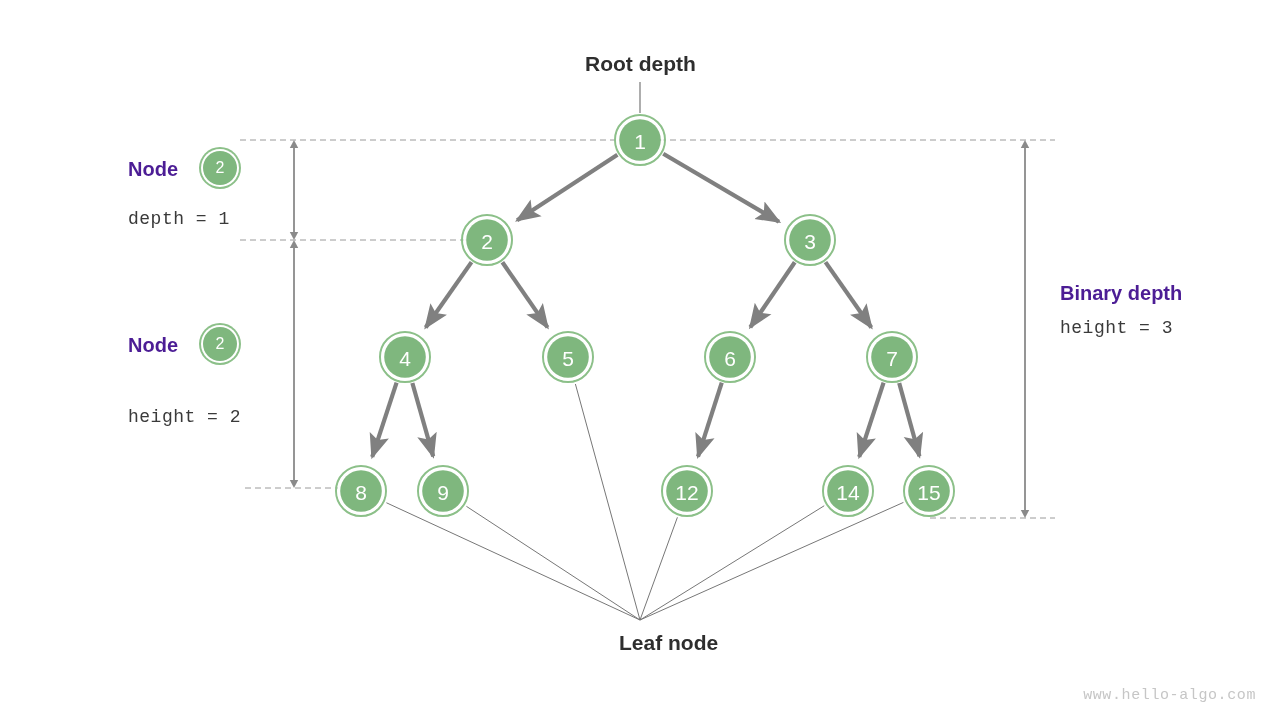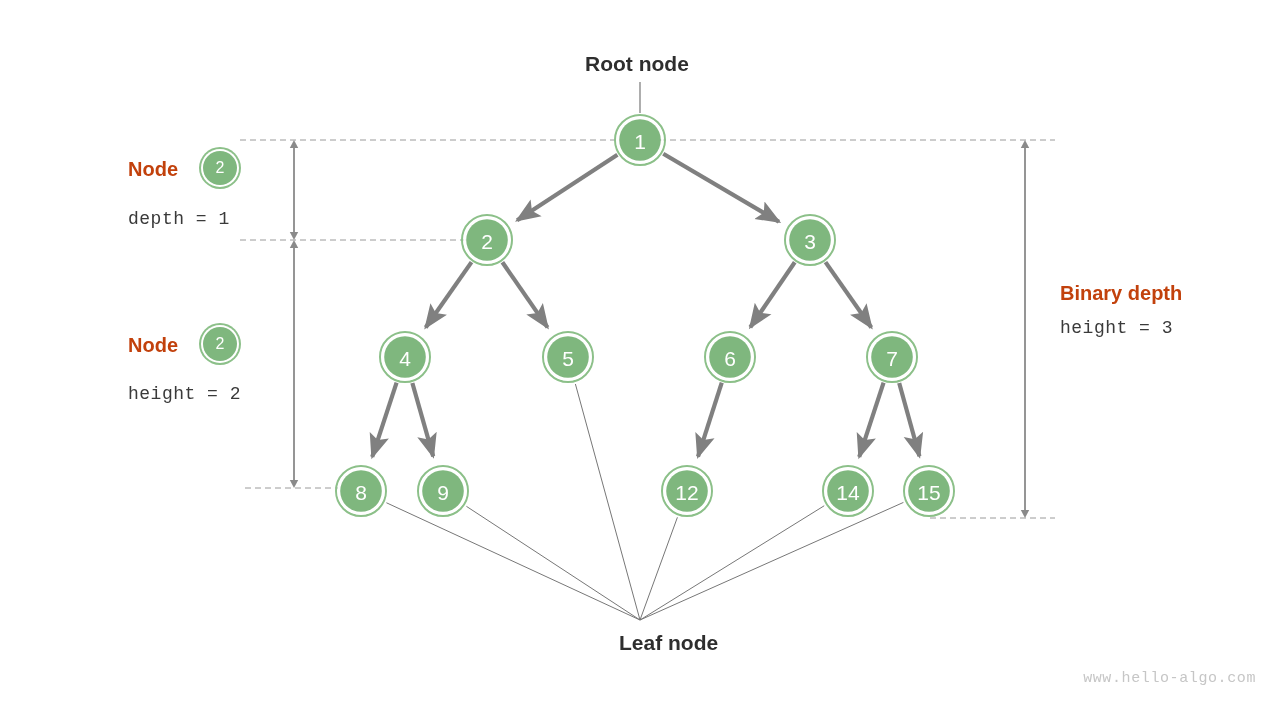--- a/index.html
+++ b/index.html
@@ -32,21 +32,21 @@
     font-size: 21px;
     fill: #ffffff;
     text-anchor: middle;
     dominant-baseline: central;
   }
   .callout-title {
     position: absolute;
     font-family: "Liberation Sans", sans-serif;
     font-weight: bold;
     font-size: 20px;
-    color: #c2410c;
+    color: #4c1d95;
     white-space: nowrap;
   }
   .callout-mono {
     position: absolute;
     font-family: Liberation Mono, monospace;
     font-size: 18px;
     color: #3a3a3a;
     white-space: nowrap;
     letter-spacing: 0.5px;
   }
@@ -69,21 +69,21 @@
     position: absolute;
     font-family: "Liberation Sans", sans-serif;
     font-weight: bold;
     font-size: 21px;
     color: #2e2e2e;
     white-space: nowrap;
   }
   .watermark {
     position: absolute;
     right: 24px;
-    bottom: 33px;
+    bottom: 16px;
     font-family: "Liberation Mono", monospace;
     font-size: 15px;
     color: #c6c6c6;
     letter-spacing: 0.6px;
     white-space: nowrap;
   }
 </style>
 </head>
 <body>
 
@@ -212,34 +212,34 @@
         </g>
         <g>
           <circle cx="929" cy="491" r="25" fill="none" stroke="#8cc089" stroke-width="2"></circle>
           <circle cx="929" cy="491" r="22.4" fill="none" stroke="#ffffff" stroke-width="2.4"></circle>
           <circle cx="929" cy="491" r="20.8" fill="#7fb77e"></circle>
           <text x="929" y="492" class="node-label">15</text>
         </g>
       </g>
   </svg>
 
-  <div class="top-label" style="left:585px; top:52px;">Root node</div>
+  <div class="top-label" style="left:585px; top:52px;">Root depth</div>
 
   <div class="top-label" style="left:585px; top:631px;margin-left:34px;">Leaf node</div>
 
   <div class="callout-title" style="left:128px; top:158px;">Node</div>
   <div class="badge" style="left:203px; top:151px;">
     <span>2</span>
   </div>
   <div class="callout-mono" style="left:128px; top:209px;">depth = 1</div>
 
   <div class="callout-title" style="left:128px; top:334px;">Node</div>
   <div class="badge" style="left:203px; top:327px;">
     <span>2</span>
   </div>
-  <div class="callout-mono" style="left:128px; top:384px;">height = 2</div>
+  <div class="callout-mono" style="left:128px; top:407px;">height = 2</div>
 
   <div class="callout-title" style="left:1060px; top:282px;">Binary depth</div>
   <div class="callout-mono" style="left:1060px; top:318px;">height = 3</div>
 
   <div class="watermark">www.hello-algo.com</div>
 
 </div>
 
 </body></html>

